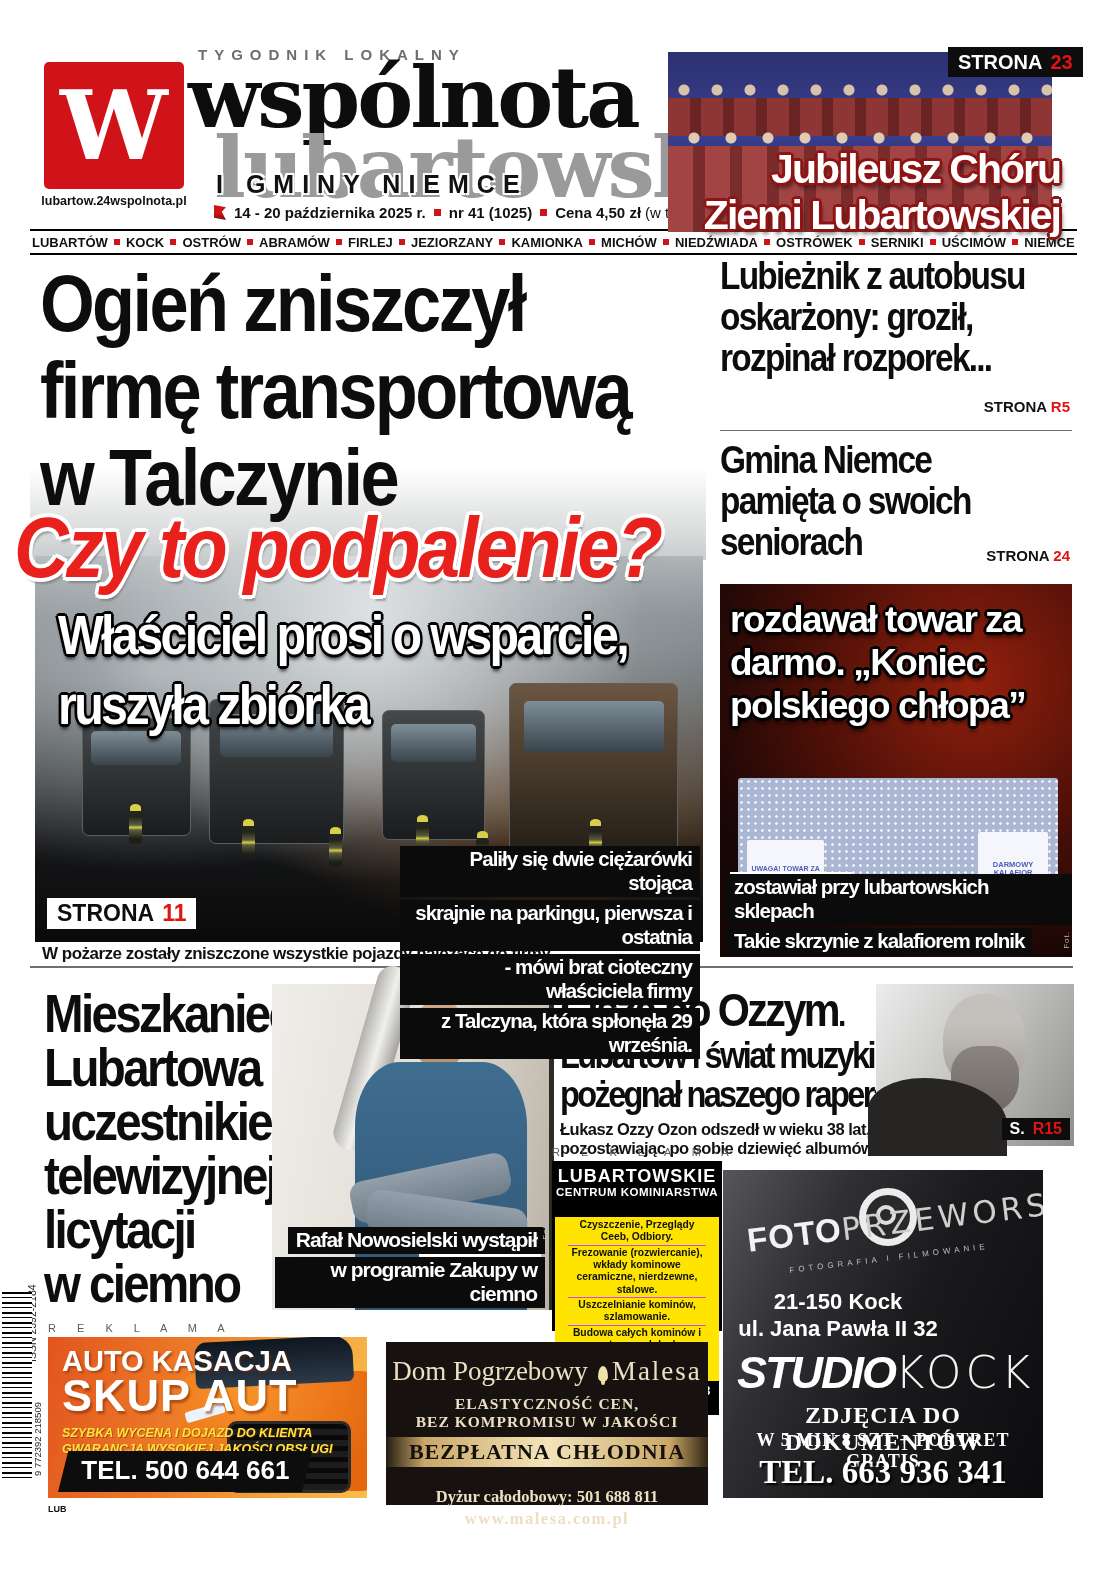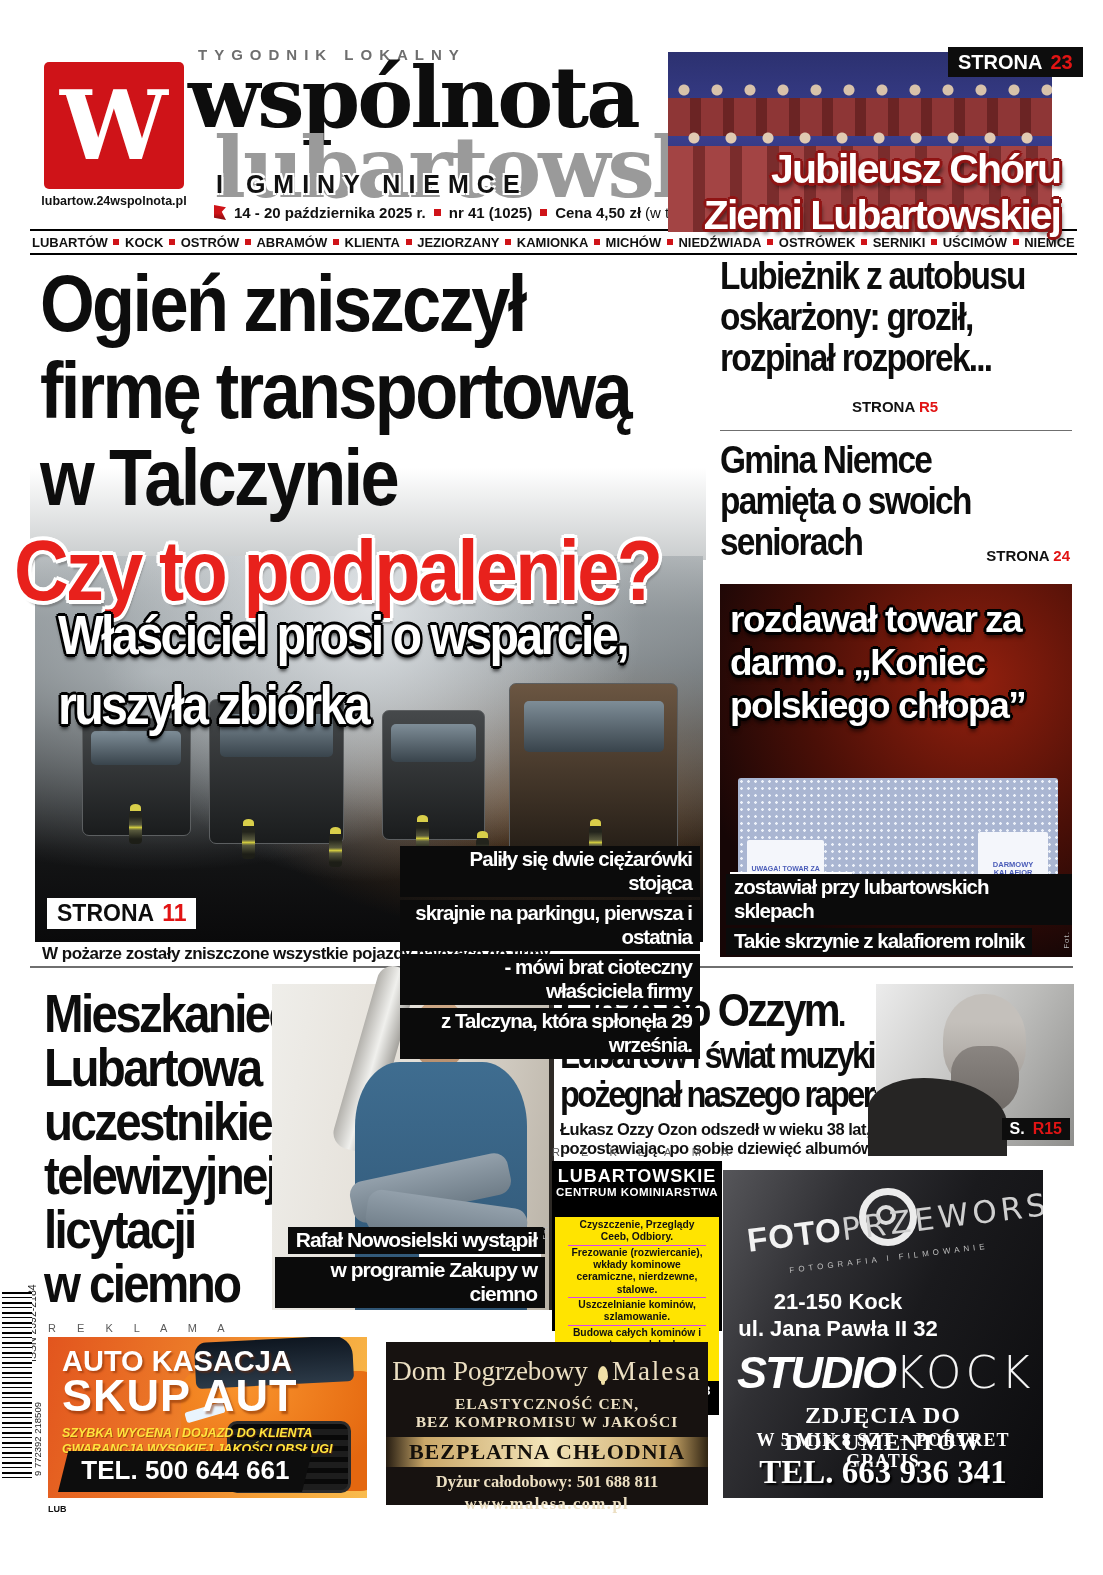--- a/index.html
+++ b/index.html
@@ -158,21 +158,21 @@
 
   <div class="abs nav" style="left:30px;top:229px;width:1043px;height:22px;z-index:1;">
     <span>LUBARTÓW</span>
       <span class="sq"></span>
     <span>KOCK</span>
       <span class="sq"></span>
     <span>OSTRÓW</span>
       <span class="sq"></span>
     <span>ABRAMÓW</span>
       <span class="sq"></span>
-    <span>KLIENTA</span>
+    <span>FIRLEJ</span>
       <span class="sq"></span>
     <span>JEZIORZANY</span>
       <span class="sq"></span>
     <span>KAMIONKA</span>
       <span class="sq"></span>
     <span>MICHÓW</span>
       <span class="sq"></span>
     <span>NIEDŹWIADA</span>
       <span class="sq"></span>
     <span>OSTRÓWEK</span>
@@ -207,21 +207,21 @@
       </div>
     <div class="ff" style="left:14%;top:66%;"></div>
     <div class="ff" style="left:31%;top:70%;"></div>
     <div class="ff" style="left:44%;top:72%;"></div>
     <div class="ff" style="left:57%;top:69%;"></div>
     <div class="ff" style="left:66%;top:73%;"></div>
     <div class="ff" style="left:83%;top:70%;"></div>
     <div class="abs credit" style="right:1px;bottom:8px;">Fot.</div>
   </div>
 
-  <div class="abs cond outline-white" style="left:14px;top:521px;font-size:86px;z-index:3;white-space:nowrap;">
+  <div class="abs cond outline-white" style="left:14px;top:498px;font-size:86px;z-index:3;white-space:nowrap;font-style:italic;">
     <span class="sxl" style="display:inline-block;">Czy to podpalenie?</span>
   </div>
 
   <div class="abs cond" style="left:58px;top:600px;font-size:55px;line-height:70px;z-index:4;">
     <div class="sxl outline-black">Właściciel prosi o wsparcie,</div>
     <div class="sxl outline-black">ruszyła zbiórka</div>
   </div>
 
   <div class="abs chips right" style="left:400px;top:843px;width:300px;font-size:20.5px;z-index:4;">
     <span class="chip">Paliły się dwie ciężarówki stojąca</span>
@@ -235,21 +235,21 @@
     <span class="rednum">11</span>
   </div>
 
   <div class="abs" style="left:42px;top:944px;font-size:17px;font-weight:bold;letter-spacing:-0.5px;">W pożarze zostały zniszczone wszystkie pojazdy należące do firmy</div>
 
   <div class="abs cond" style="left:720px;top:256px;width:354px;font-size:38px;line-height:41px;letter-spacing:-2px;color:#0d0d0d;">
     <div class="sxl">Lubieżnik z autobusu</div>
     <div class="sxl">oskarżony: groził,</div>
     <div class="sxl">rozpinał rozporek...</div>
   </div>
-  <div class="abs" style="left:720px;top:398px;width:350px;text-align:center;font-weight:bold;font-size:15px;">
+  <div class="abs" style="left:720px;top:398px;width:350px;text-align:right;font-weight:bold;font-size:15px;">
     <span>STRONA</span>
     <span class="rednum">R5</span>
   </div>
   <div class="abs rule" style="left:720px;top:430px;width:352px;height:1px;"></div>
 
   <div class="abs cond" style="left:720px;top:440px;width:354px;font-size:38px;line-height:41px;letter-spacing:-2px;color:#0d0d0d;">
     <div class="sxl">Gmina Niemce</div>
     <div class="sxl">pamięta o swoich</div>
     <div class="sxl">seniorach</div>
   </div>
@@ -388,17 +388,17 @@
   </div>
   <div class="abs" style="left:48px;top:1504px;font-size:9px;font-weight:bold;">LUB</div>
 
   <div class="abs malesa" style="left:386px;top:1342px;width:322px;height:163px;">
     <div style="padding-top:14px;font-size:27px;">
       <span>Dom Pogrzebowy</span><span class="flame"></span><span style="letter-spacing:2px;">Malesa</span>
     </div>
     <div style="margin-top:8px;font-weight:bold;font-size:15.5px;letter-spacing:1px;">ELASTYCZNOŚĆ CEN,</div>
     <div style="font-weight:bold;font-size:15.5px;letter-spacing:1px;">BEZ KOMPROMISU W JAKOŚCI</div>
     <div class="goldband" style="margin-top:6px;padding:2px 0;">BEZPŁATNA CHŁODNIA</div>
-    <div style="margin-top:5px;font-weight:bold;font-size:16.5px;">Dyżur całodobowy: 501 688 811</div>
+    <div style="margin-top:20px;font-weight:bold;font-size:16.5px;">Dyżur całodobowy: 501 688 811</div>
     <div style="margin-top:2px;font-weight:bold;font-size:16.5px;letter-spacing:1.5px;">www.malesa.com.pl</div>
   </div>
 
 </div>
 
 </body></html>

